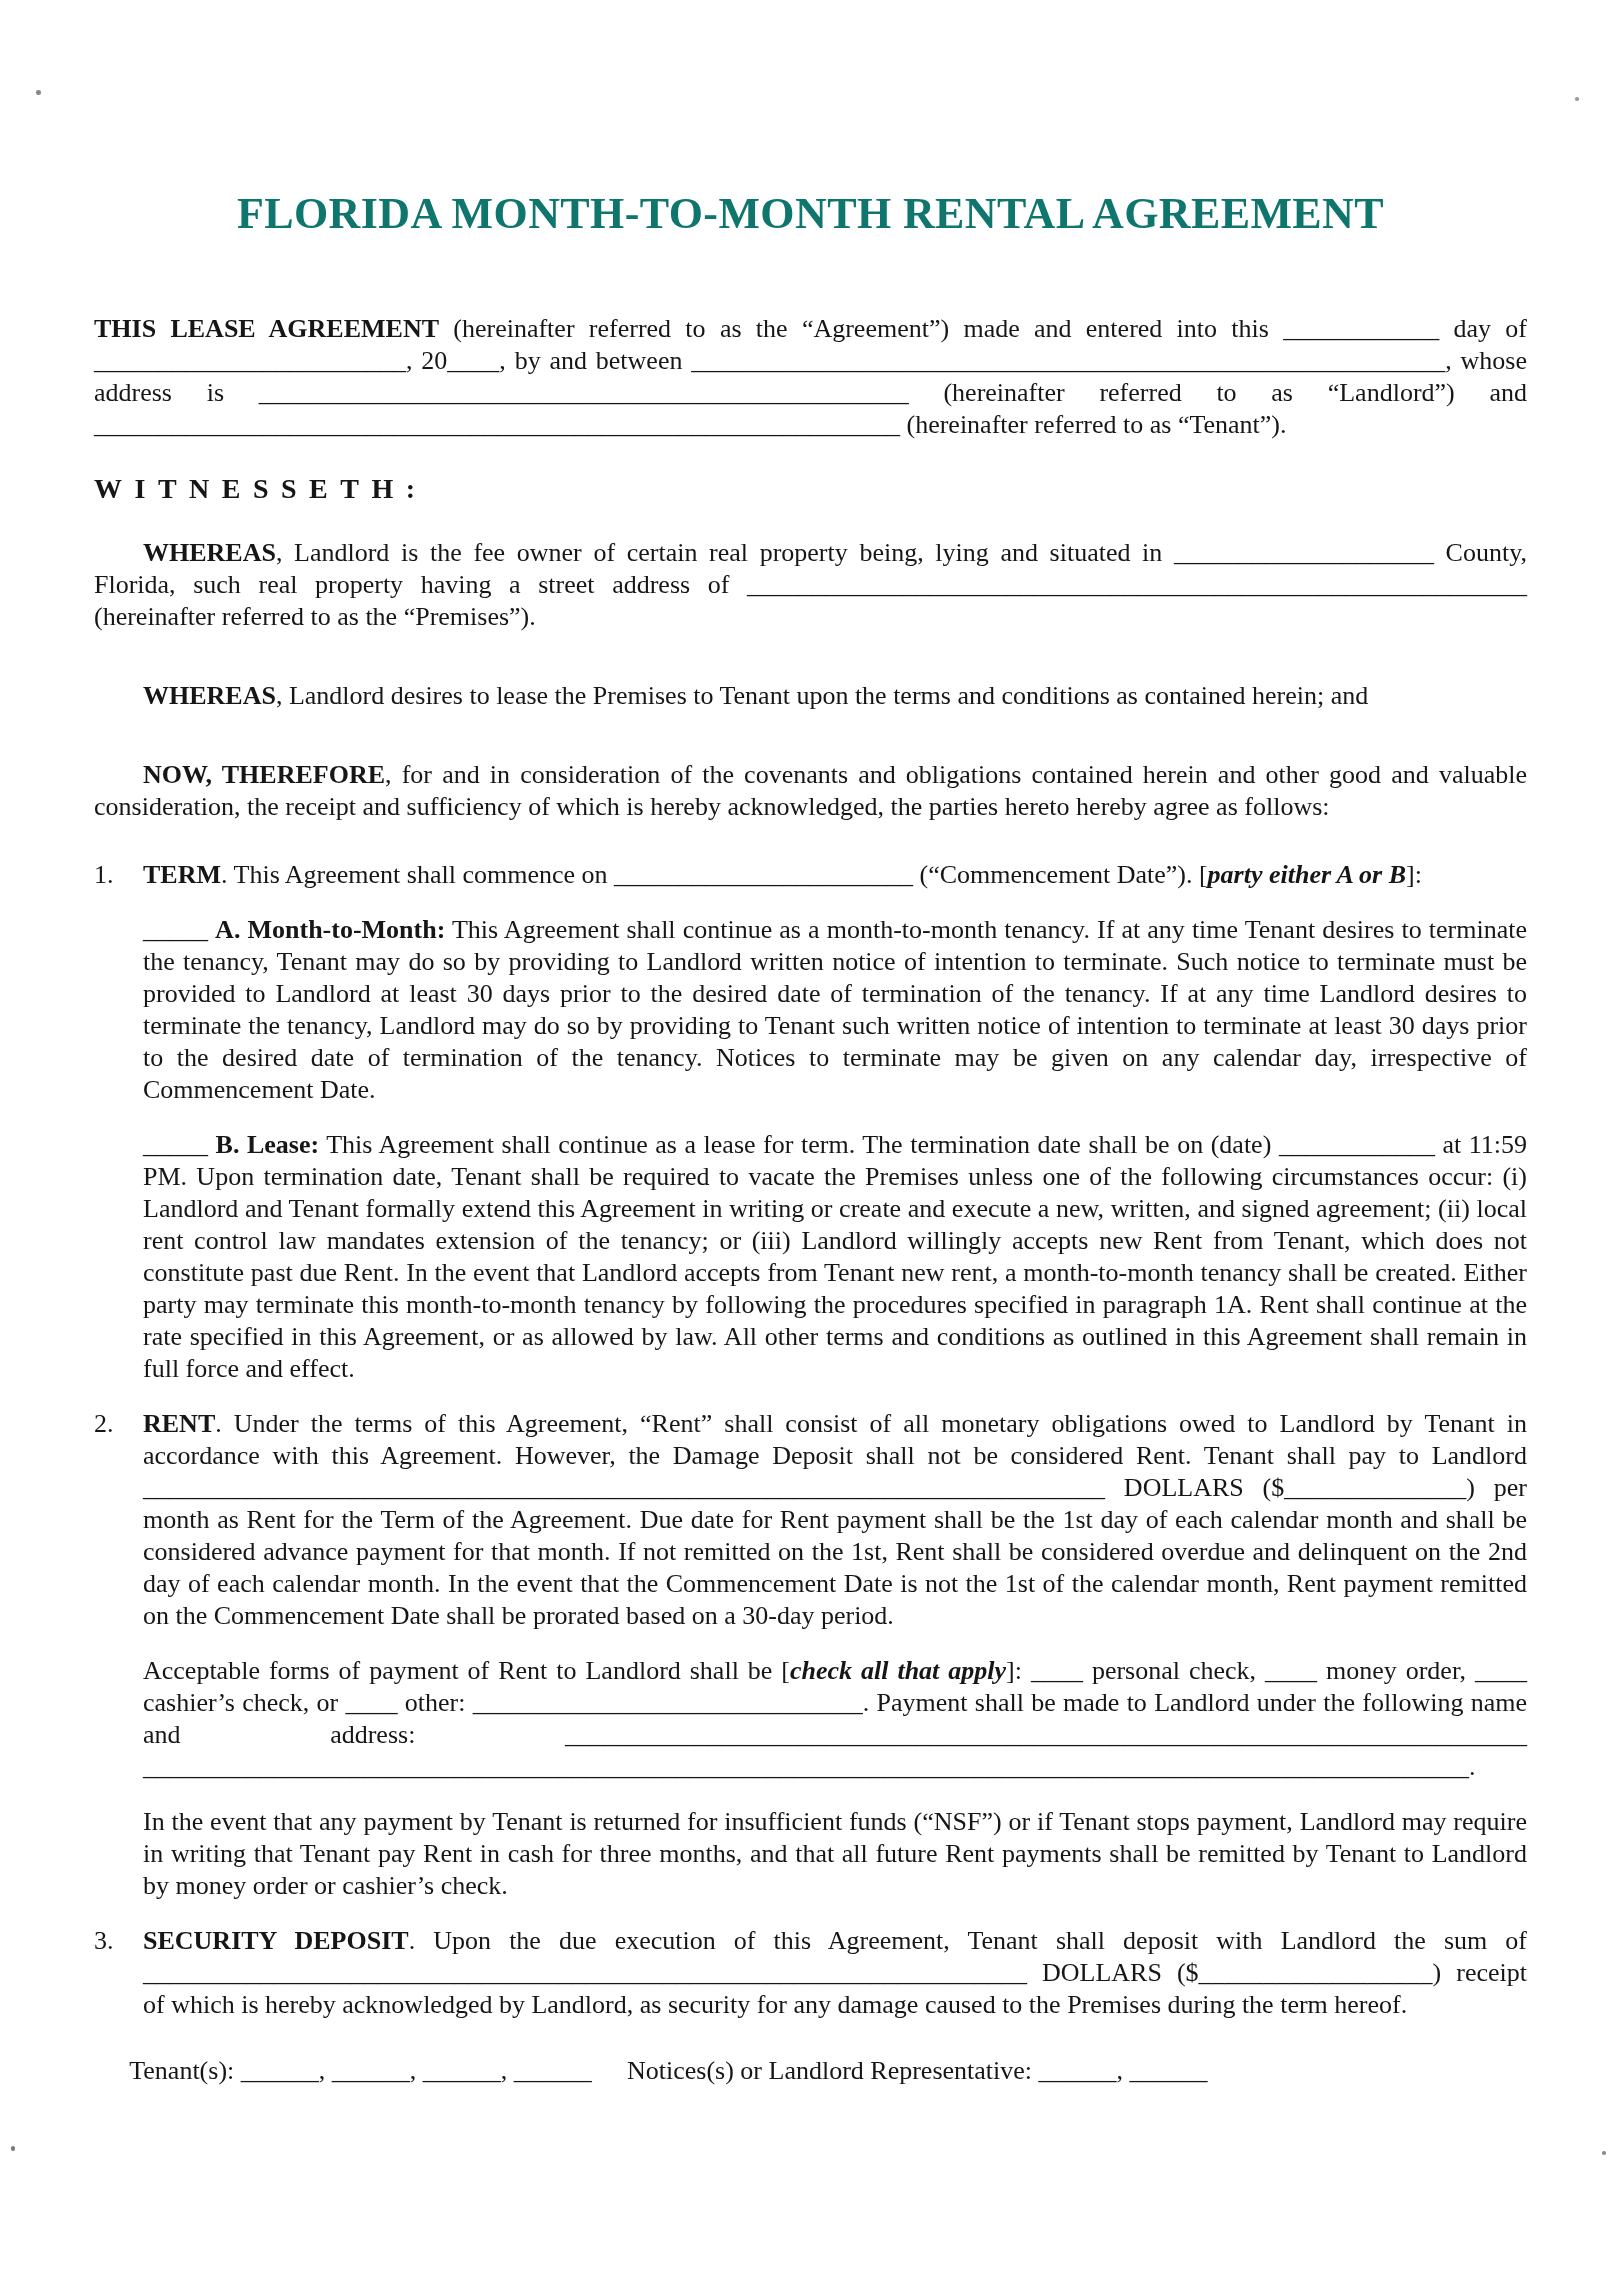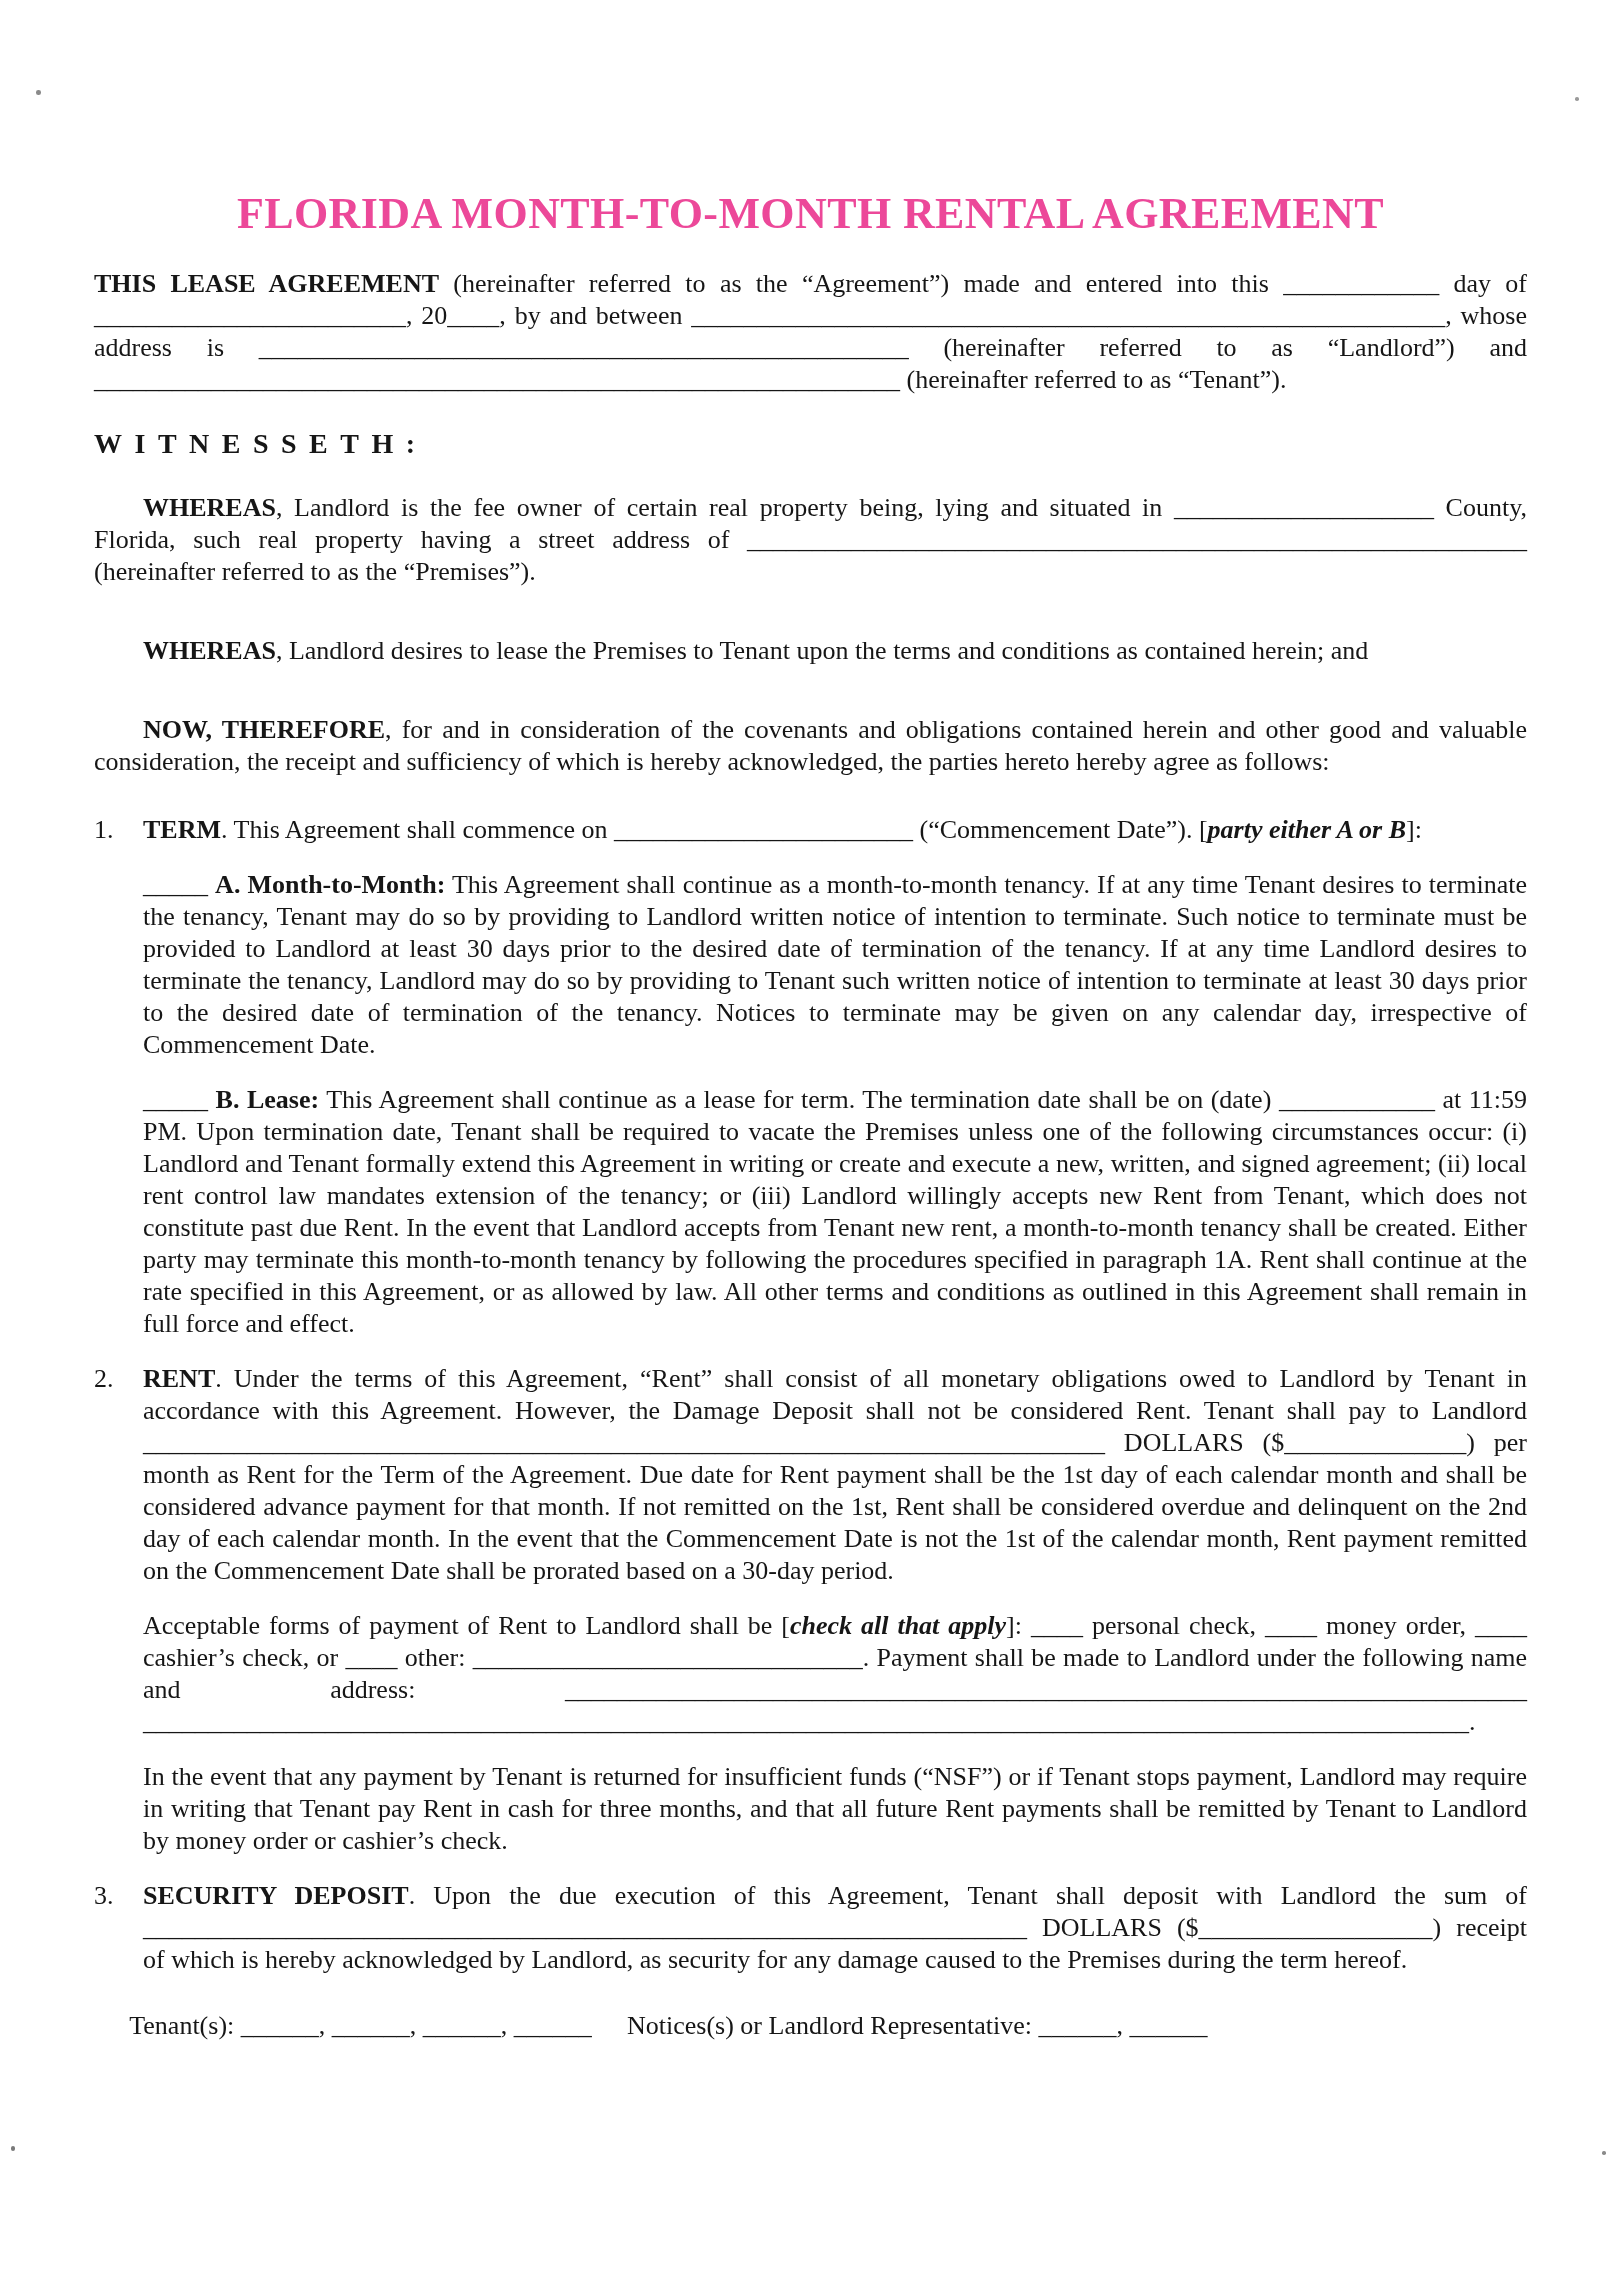--- a/index.html
+++ b/index.html
@@ -20,24 +20,24 @@
     font-size:26px;
     line-height:32px;
   }
   .doc-title{
     margin:0;
     text-align:center;
     font-size:44px;
     line-height:52px;
     font-weight:bold;
     letter-spacing:0.4px;
-    color:#ec4899;
+    color:#0f766e;
   }
   .block{margin-top:32px;text-align:justify;}
-  .mt-xl{margin-top:28px;}
+  .mt-xl{margin-top:73px;}
   .mt-lg{margin-top:47px;}
   .mt-md{margin-top:36px;}
   .mt-sm{margin-top:23px;}
   .witnesseth{
     font-weight:bold;
     letter-spacing:12.5px;
     font-size:28px;
     text-align:left;
   }
   .indent{text-indent:49px;}

